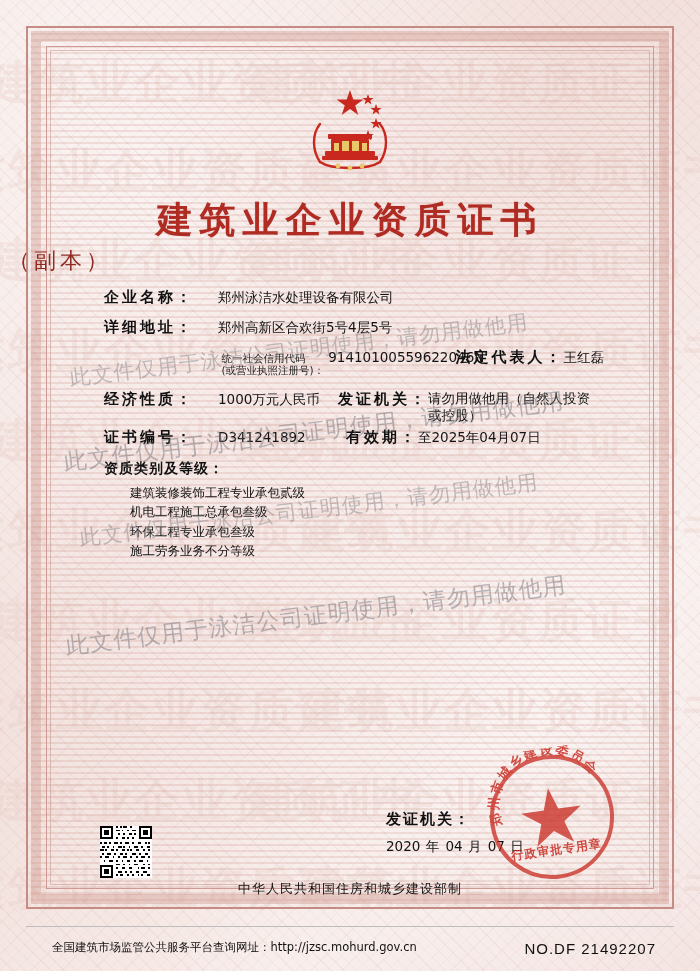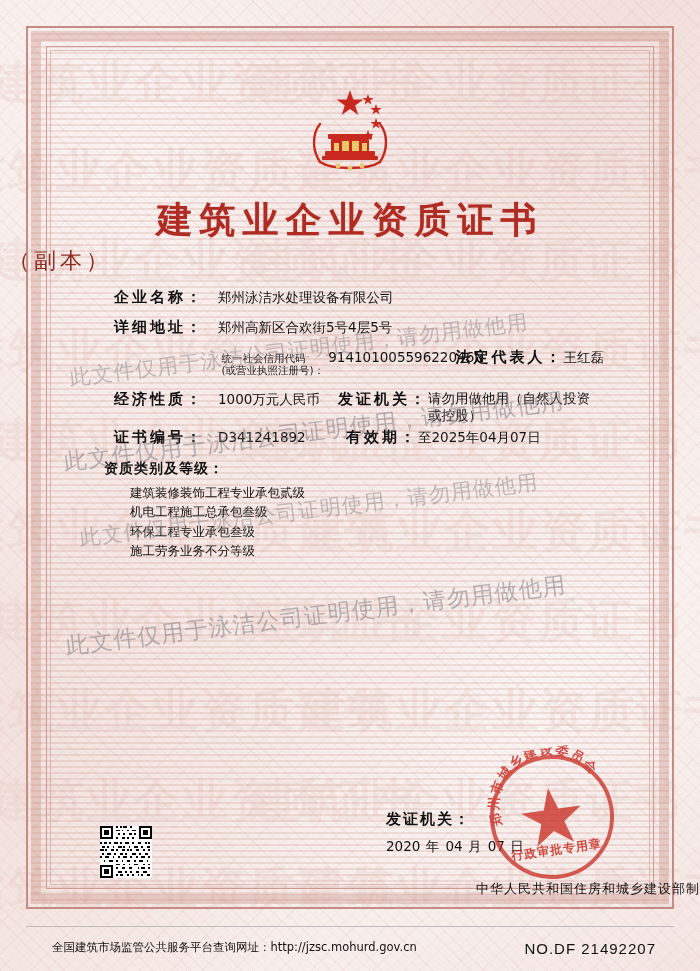--- a/index.html
+++ b/index.html
@@ -162,21 +162,21 @@
     color: #131313;
     white-space: nowrap;
   }
 
   .row-name { height: 26px; }
   .row-addr { height: 26px; }
   .row-credit { height: 38px; justify-content: flex-end; }
   .row-capital { height: 28px; }
   .row-certno { height: 28px; }
 
-  .field-name-label { width: 110px; text-align: center; }
+  .field-name-label { width: 110px; }
   .field-name-val { padding-left: 4px; }
 
   .col-left { width: 230px; display: flex; align-items: baseline; }
   .col-right { display: flex; align-items: baseline; }
 
   .credit-label-wrap {
     width: 110px;
     line-height: 1.2;
     padding-top: 1px;
   }
@@ -236,21 +236,21 @@
     font-size: 13.5px;
     color: #111;
     letter-spacing: 1px;
   }
   .issue-date .num { letter-spacing: 0; }
 
   .ministry {
     position: absolute;
     left: 0; right: 0;
     top: 880px;
-    text-align: right;
+    text-align: center;
     font-family: Liberation Serif, serif;
     font-size: 13px;
     color: #111;
     letter-spacing: 1px;
   }
 
   
   .seal {
     position: absolute;
     left: 483px;

